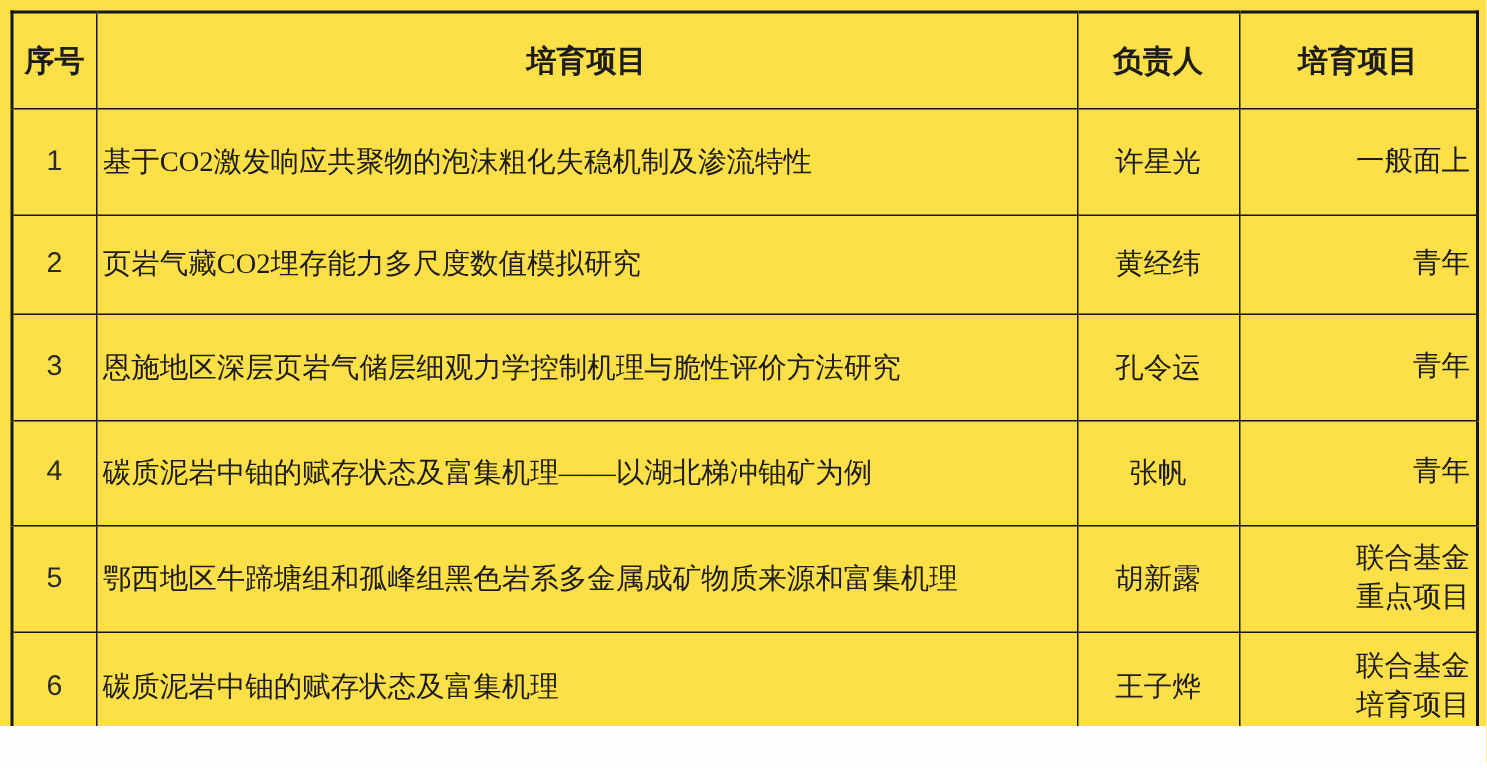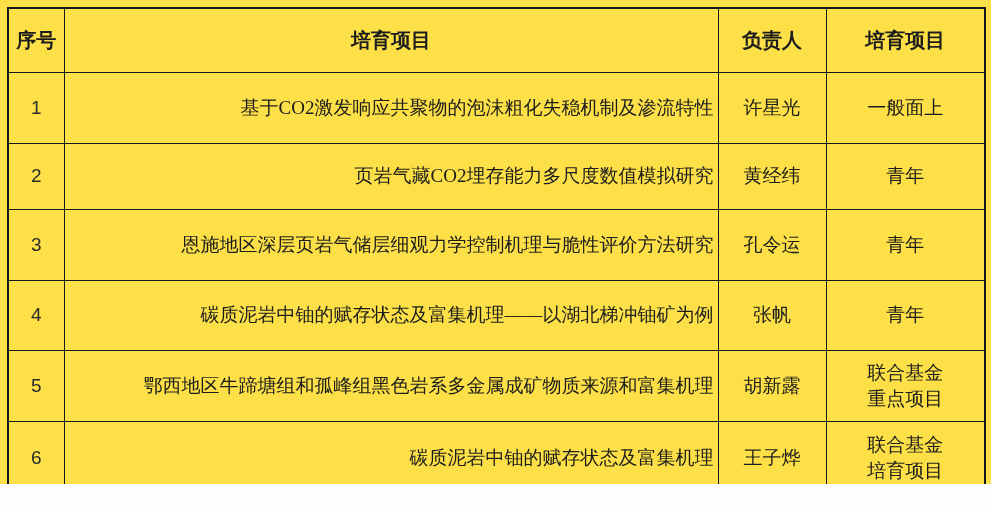--- a/index.html
+++ b/index.html
@@ -63,28 +63,29 @@
   td.cell-leader,
   td.cell-type {
     text-align: center;
   }
   td.cell-index {
     font-family: "Liberation Sans", "DejaVu Sans", sans-serif;
     font-size: 18px;
     color: #2a2a2a;
   }
   td.cell-name {
-    text-align: right;
+    text-align: left;
     padding-left: 13px;
     padding-right: 8px;
     font-family: Liberation Serif, serif;
   }
   td.cell-type {
     white-space: pre-line;
     line-height: 1.35;
+    text-align: right;
   }
 </style>
 </head>
 <body>
 
 <div class="page">
   <table class="projects">
     <colgroup>
       <col class="c-index">
       <col class="c-name">

